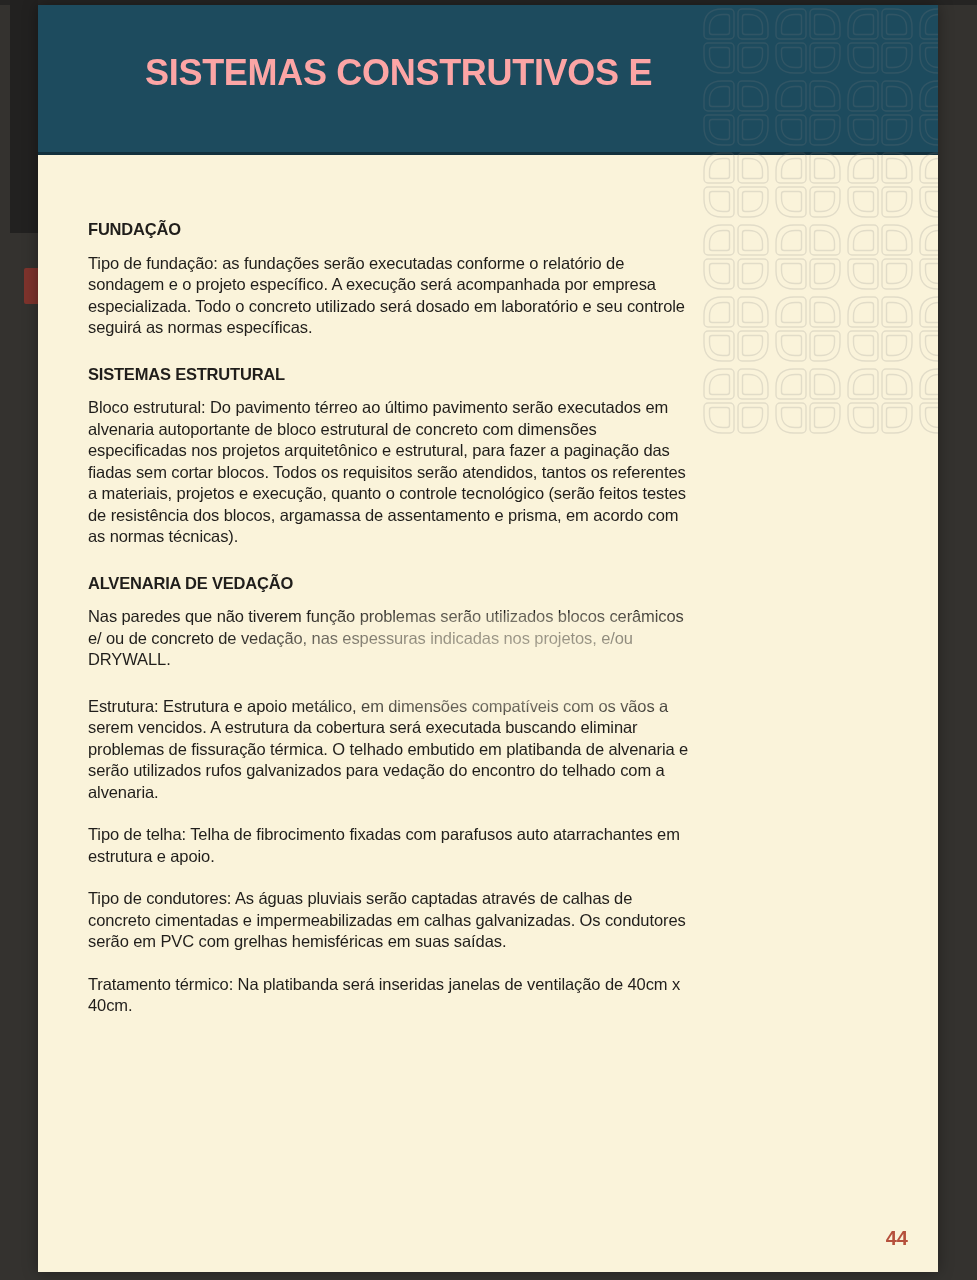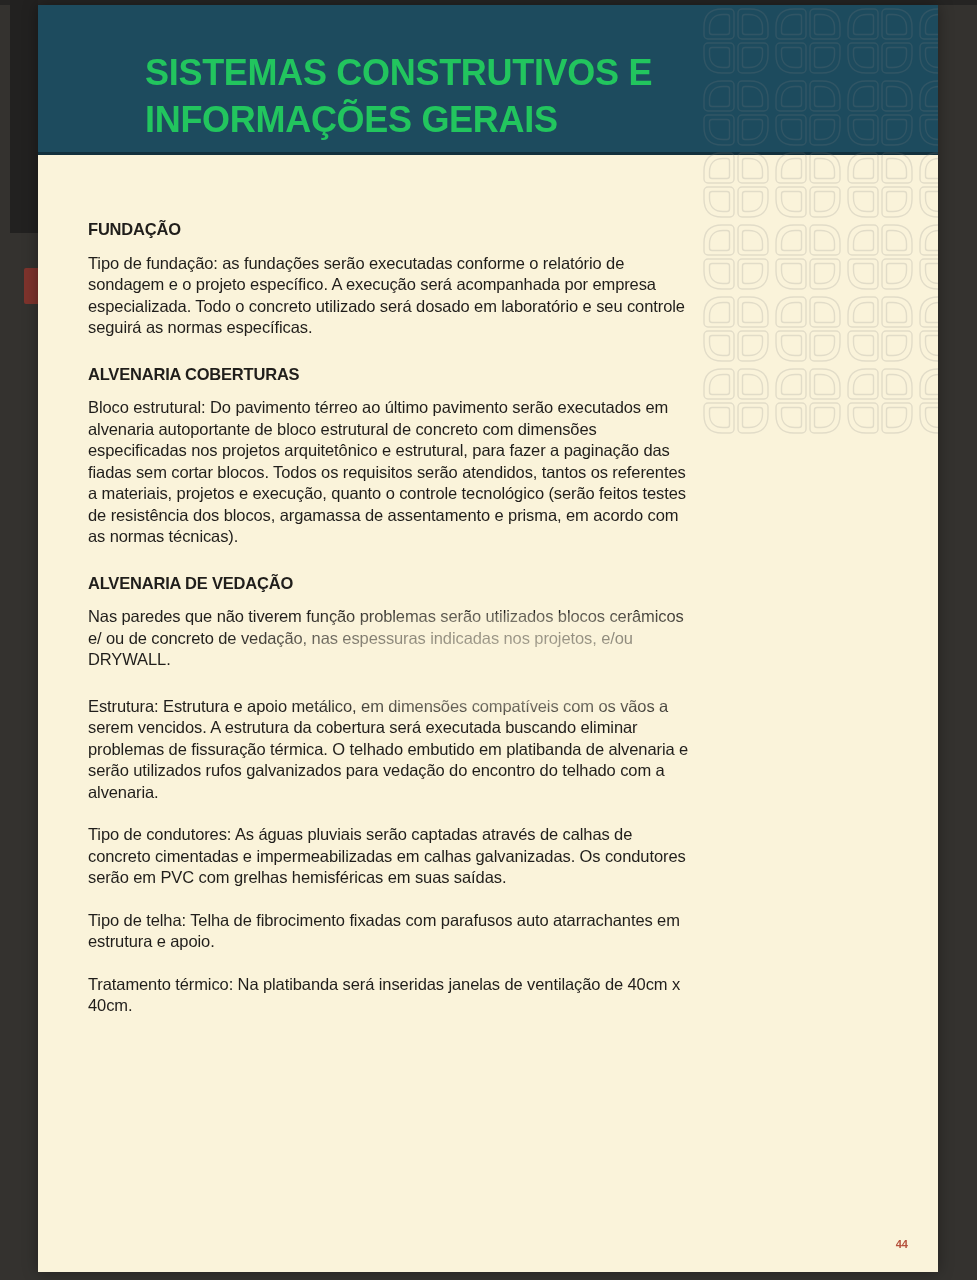--- a/index.html
+++ b/index.html
@@ -30,21 +30,21 @@
   }
   .header-band{
     position:absolute;left:0;top:0;width:900px;height:150px;
     background:#1d4b5e;
     border-bottom:3px solid rgba(8,22,28,0.5);
     box-sizing:border-box;
     overflow:hidden;
   }
   .doc-title{
     position:absolute;left:107px;top:44px;
-    color:#22c55e;
+    color:#fca5a5;
     font-size:36px;font-weight:700;
     letter-spacing:-0.3px;
     line-height:47px;
     margin:0;
   }
   .doc-title span{display:block;}
   .content{
     position:absolute;left:0;top:150px;width:732px;
     padding:64px 80px 0 50px;
     box-sizing:border-box;
@@ -56,21 +56,21 @@
   .section{margin:0 0 25px 0;}
   .section h3{
     margin:0 0 2px 0;
     font-size:16.5px;font-weight:700;
     letter-spacing:-0.2px;
   }
   .section p{margin:12px 0 21px 0;}
   .section p:last-child{margin-bottom:0;}
   .page-number{
     position:absolute;right:30px;bottom:22px;
-    color:#b5503c;font-size:11px;font-weight:700;
+    color:#b5503c;font-size:20px;font-weight:700;
   }
   .watermark{
     position:absolute;right:0;top:0;width:238px;height:432px;
     pointer-events:none;
   }
   .ghost-wash{
     position:absolute;left:170px;top:608px;width:560px;height:110px;
     background:radial-gradient(ellipse at 55% 45%, rgba(250,243,218,0.75) 0%, rgba(250,243,218,0.45) 45%, rgba(250,243,218,0) 75%);
     pointer-events:none;
   }
@@ -80,21 +80,20 @@
 
 <div class="top-strip"></div>
 <div class="left-dark-block"></div>
 <div class="red-sliver"></div>
 
 <div class="doc-page">
 
   <div class="header-band">
     <h1 class="doc-title">
       <span>SISTEMAS CONSTRUTIVOS E</span>
-      <span>INFORMAÇÕES GERAIS</span>
     </h1>
   </div>
 
   <svg class="watermark" width="238" height="432" viewBox="0 0 238 432" xmlns="http://www.w3.org/2000/svg">
     <defs>
       <g id="petal" fill="none" stroke-width="1.4">
         <path d="M 4 22 C 4 10 10 4 22 4 L 30 4 C 32.2 4 34 5.8 34 8 L 34 30 C 34 32.2 32.2 34 30 34 L 8 34 C 5.8 34 4 32.2 4 30 Z"></path>
         <path d="M 9.5 23 C 9.5 15 14 9.5 23 9.5 L 27 9.5 C 28.6 9.5 29.5 10.4 29.5 12 L 29.5 27 C 29.5 28.6 28.6 29.5 27 29.5 L 12 29.5 C 10.4 29.5 9.5 28.6 9.5 27 Z"></path>
       </g>
       <g id="flower">
@@ -111,33 +110,33 @@
   </svg>
 
   <div class="content">
 
     <div class="section">
       <h3>FUNDAÇÃO</h3>
       <p>Tipo de fundação: as fundações serão executadas conforme o relatório de sondagem e o projeto específico. A execução será acompanhada por empresa especializada. Todo o concreto utilizado será dosado em laboratório e seu controle seguirá as normas específicas.</p>
     </div>
 
     <div class="section">
-      <h3>ALVENARIA COBERTURAS</h3>
+      <h3>SISTEMAS ESTRUTURAL</h3>
       <p>Bloco estrutural: Do pavimento térreo ao último pavimento serão executados em alvenaria autoportante de bloco estrutural de concreto com dimensões especificadas nos projetos arquitetônico e estrutural, para fazer a paginação das fiadas sem cortar blocos. Todos os requisitos serão atendidos, tantos os referentes a materiais, projetos e execução, quanto o controle tecnológico (serão feitos testes de resistência dos blocos, argamassa de assentamento e prisma, em acordo com as normas técnicas).</p>
     </div>
 
     <div class="section">
       <h3>ALVENARIA DE VEDAÇÃO</h3>
       <p>Nas paredes que não tiverem função problemas serão utilizados blocos cerâmicos e/ ou de concreto de vedação, nas espessuras indicadas nos projetos, e/ou DRYWALL.</p>
     </div>
 
     <div class="section">
       <p>Estrutura: Estrutura e apoio metálico, em dimensões compatíveis com os vãos a serem vencidos. A estrutura da cobertura será executada buscando eliminar problemas de fissuração térmica. O telhado embutido em platibanda de alvenaria e serão utilizados rufos galvanizados para vedação do encontro do telhado com a alvenaria.</p>
+      <p>Tipo de telha: Telha de fibrocimento fixadas com parafusos auto atarrachantes em estrutura e apoio.</p>
       <p>Tipo de condutores: As águas pluviais serão captadas através de calhas de concreto cimentadas e impermeabilizadas em calhas galvanizadas. Os condutores serão em PVC com grelhas hemisféricas em suas saídas.</p>
-      <p>Tipo de telha: Telha de fibrocimento fixadas com parafusos auto atarrachantes em estrutura e apoio.</p>
       <p>Tratamento térmico: Na platibanda será inseridas janelas de ventilação de 40cm x 40cm.</p>
     </div>
 
   </div>
 
   <div class="ghost-wash"></div>
 
   <div class="page-number">44</div>
 </div>
 

